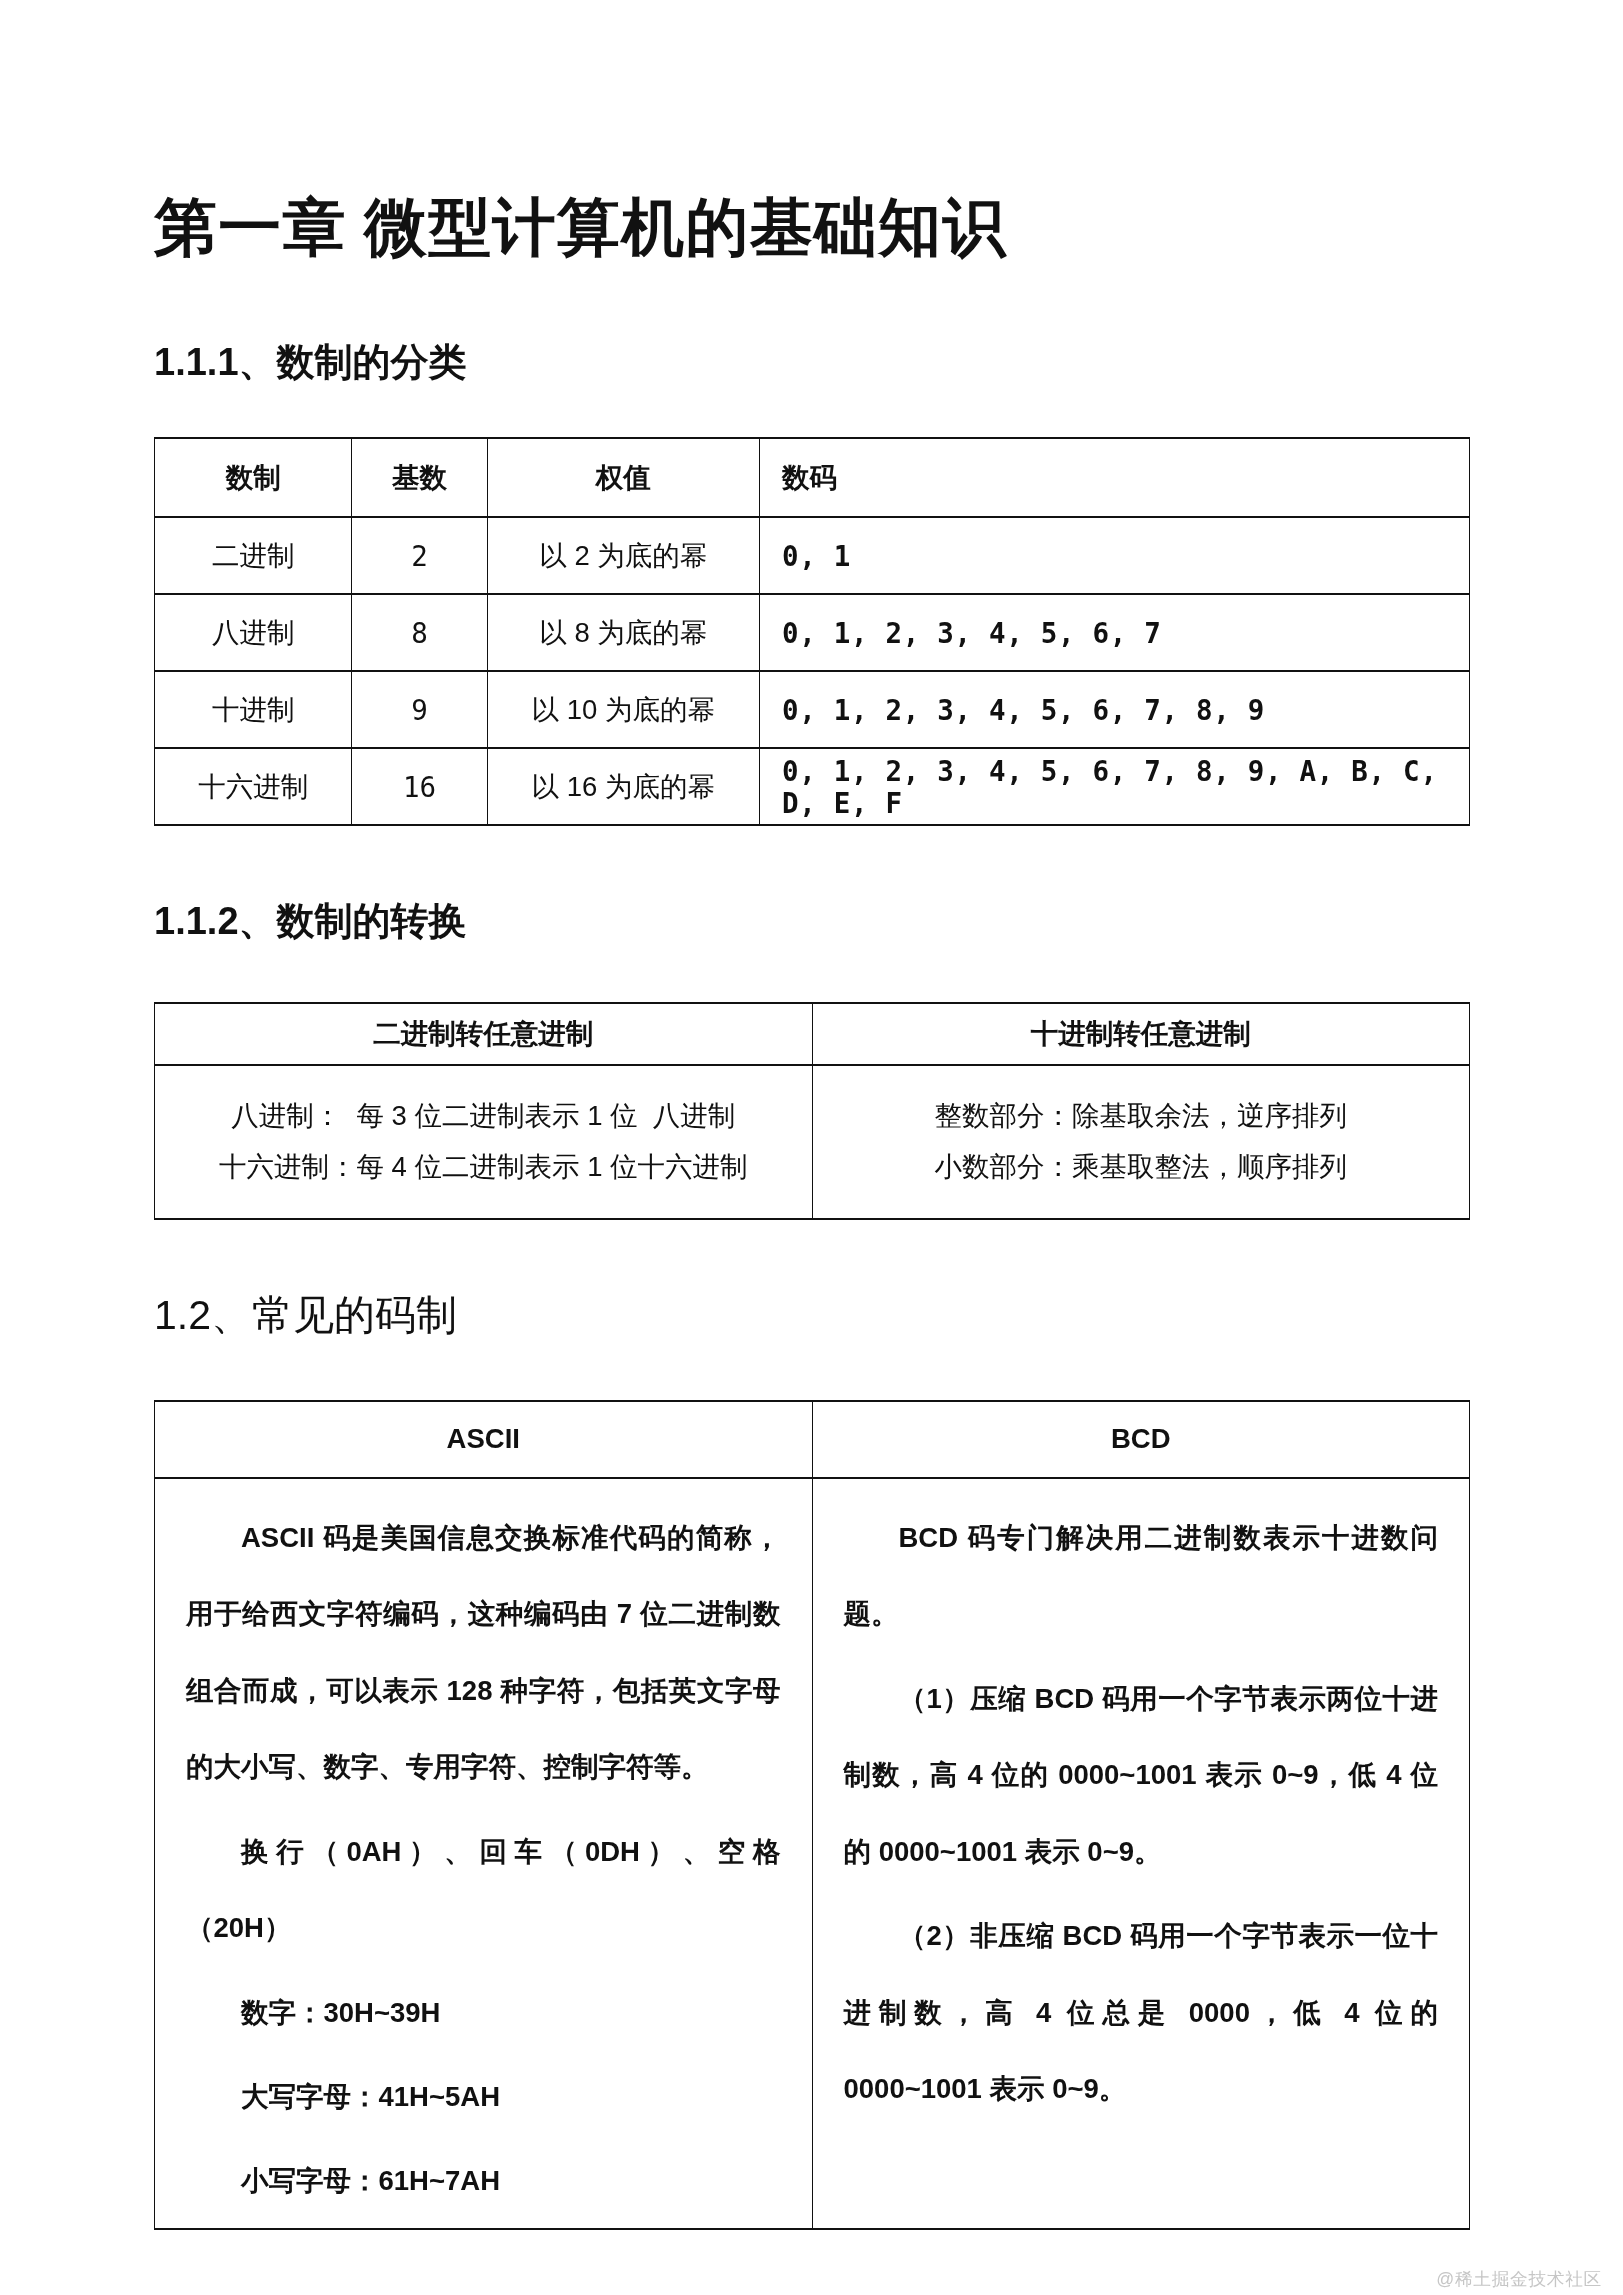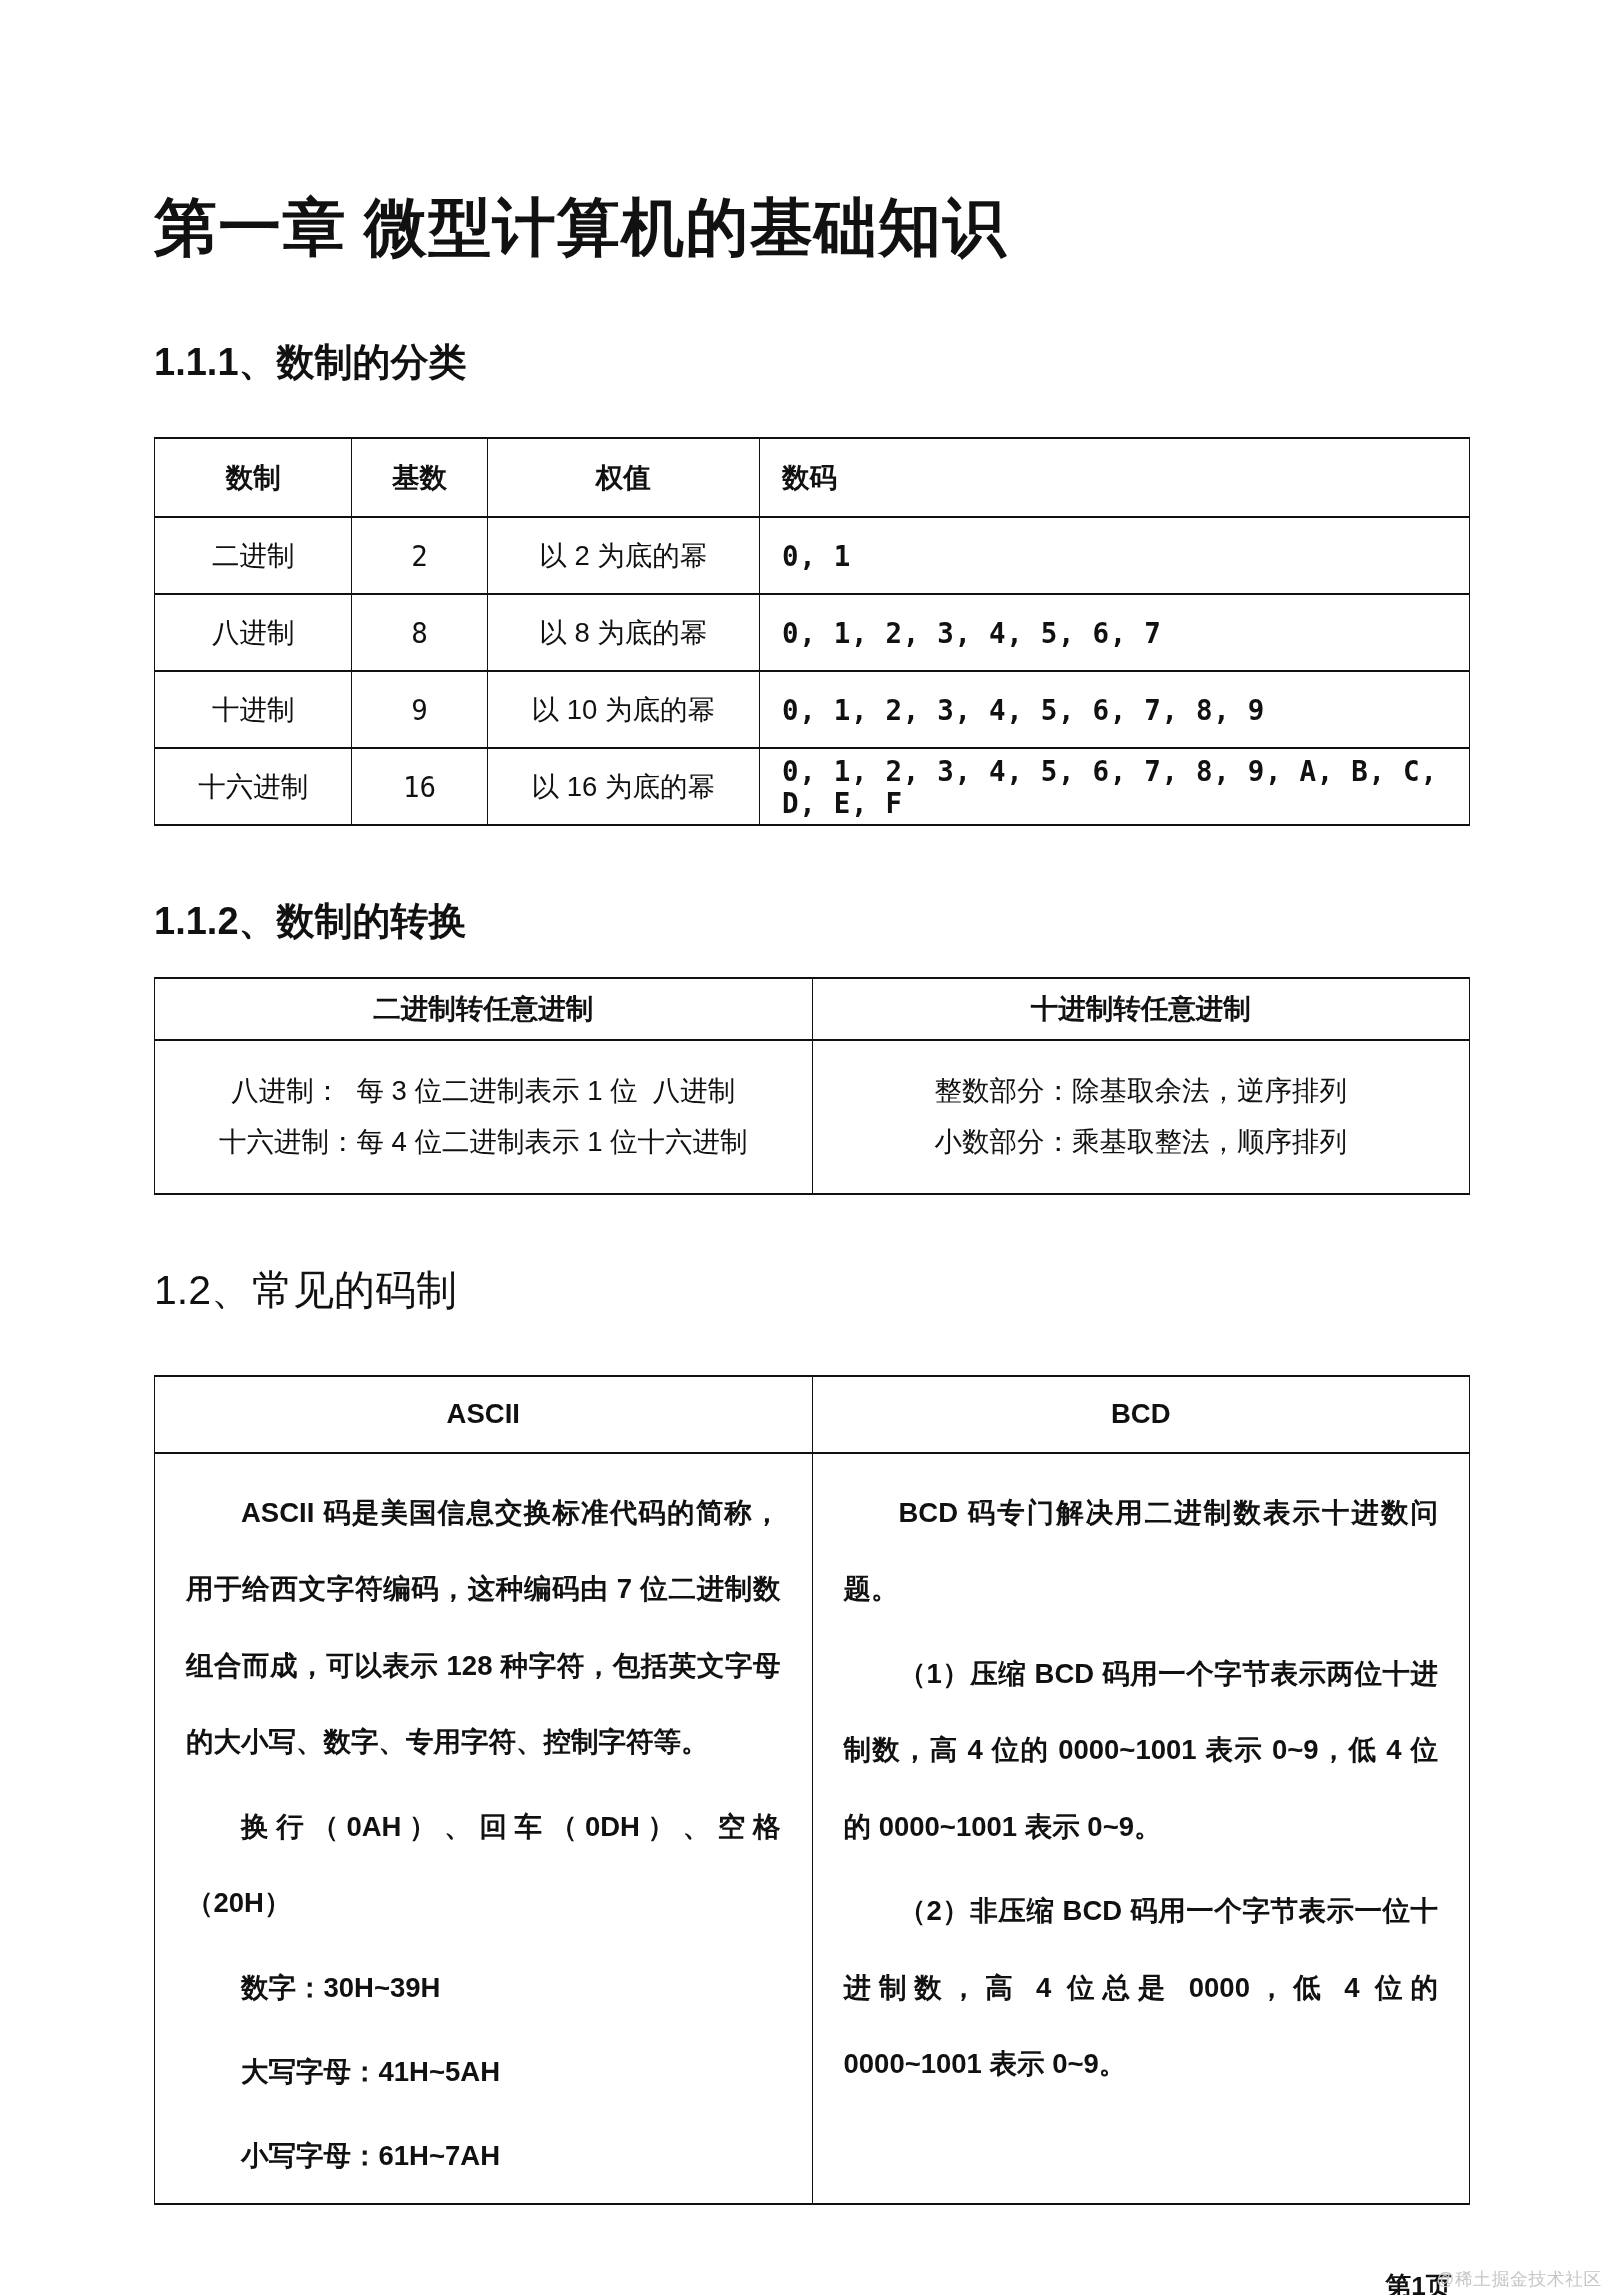--- a/index.html
+++ b/index.html
@@ -61,21 +61,21 @@
   .t1 .num {
     font-family: "DejaVu Sans Mono", monospace;
     font-weight: 400;
   }
   .t1 .digits {
     font-family: "DejaVu Sans Mono", monospace;
     font-weight: 700;
     letter-spacing: 0.7px;
   }
   
-  .t2 { margin-top: 32px; }
+  .t2 { margin-top: 57px; }
   .t2 th { height: 58px; font-weight: 700; text-align: center; }
   .t2 td {
     height: 152px;
     text-align: center;
     vertical-align: middle;
     padding: 0 19.6px;
     line-height: 1.85;
     white-space: pre-wrap;
   }
   

